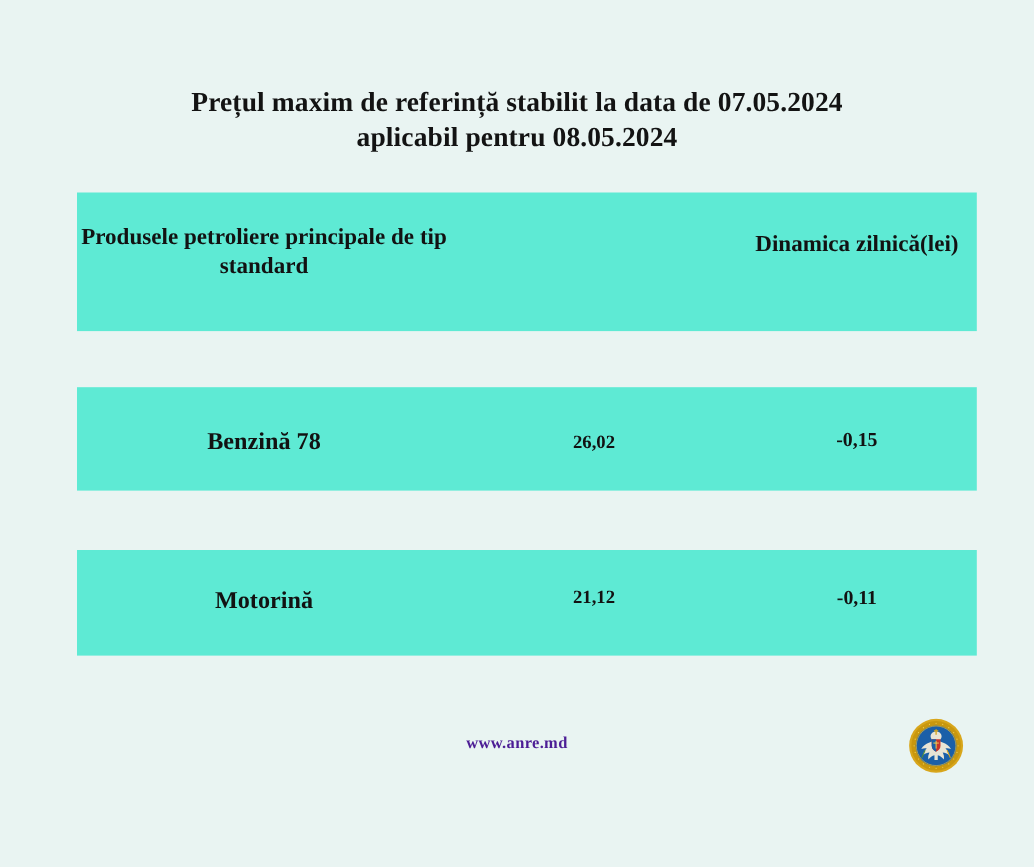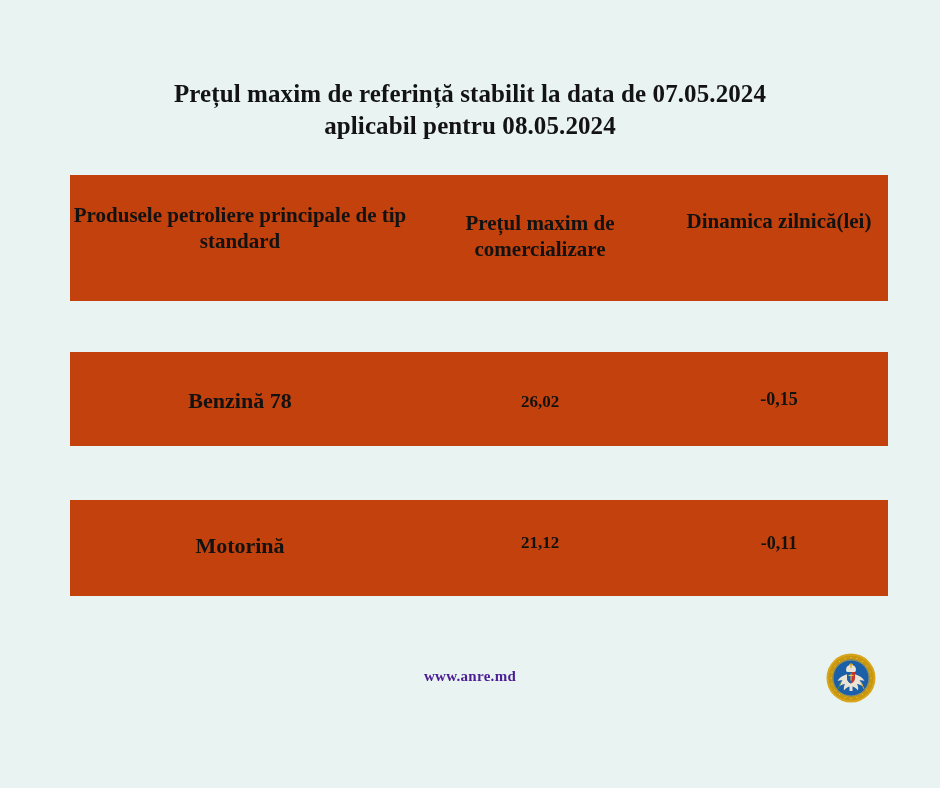--- a/index.html
+++ b/index.html
@@ -36,21 +36,21 @@
     line-height: 32px;
     letter-spacing: 0.1px;
     color: #131313;
   }
 
   
   .band {
     position: absolute;
     left: 70px;
     width: 818px;
-    background: #c2410c;
+    background: #5eead4;
   }
 
   .band-header {
     top: 175px;
     height: 126px;
   }
   .band-row1 {
     top: 352px;
     height: 94px;
   }
@@ -155,21 +155,20 @@
 <div class="page">
 
   <div class="title-block">
     <div class="title-line">Prețul maxim de referință stabilit la data de 07.05.2024</div>
     <div class="title-line">aplicabil pentru 08.05.2024</div>
   </div>
 
   <div class="band band-header">
     <div class="hdr-grid">
       <div class="hdr-cell hdr-c1">Produsele petroliere principale de tip standard</div>
-      <div class="hdr-cell hdr-c2">Prețul maxim de comercializare</div>
       <div class="hdr-cell hdr-c3">Dinamica zilnică(lei)</div>
     </div>
   </div>
 
   <div class="band band-row1">
     <div class="row-grid">
       <div class="cell cell-product">Benzină 78</div>
       <div class="cell cell-price">26,02</div>
       <div class="cell cell-dyn">-0,15</div>
     </div>

